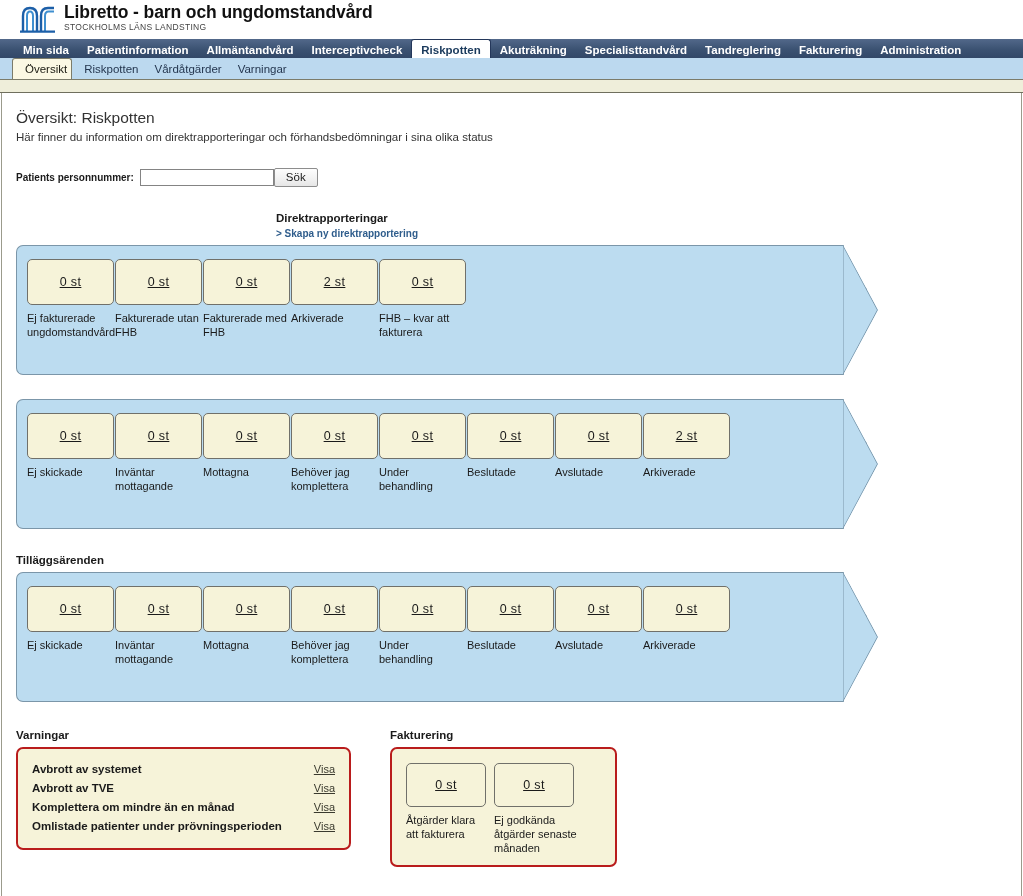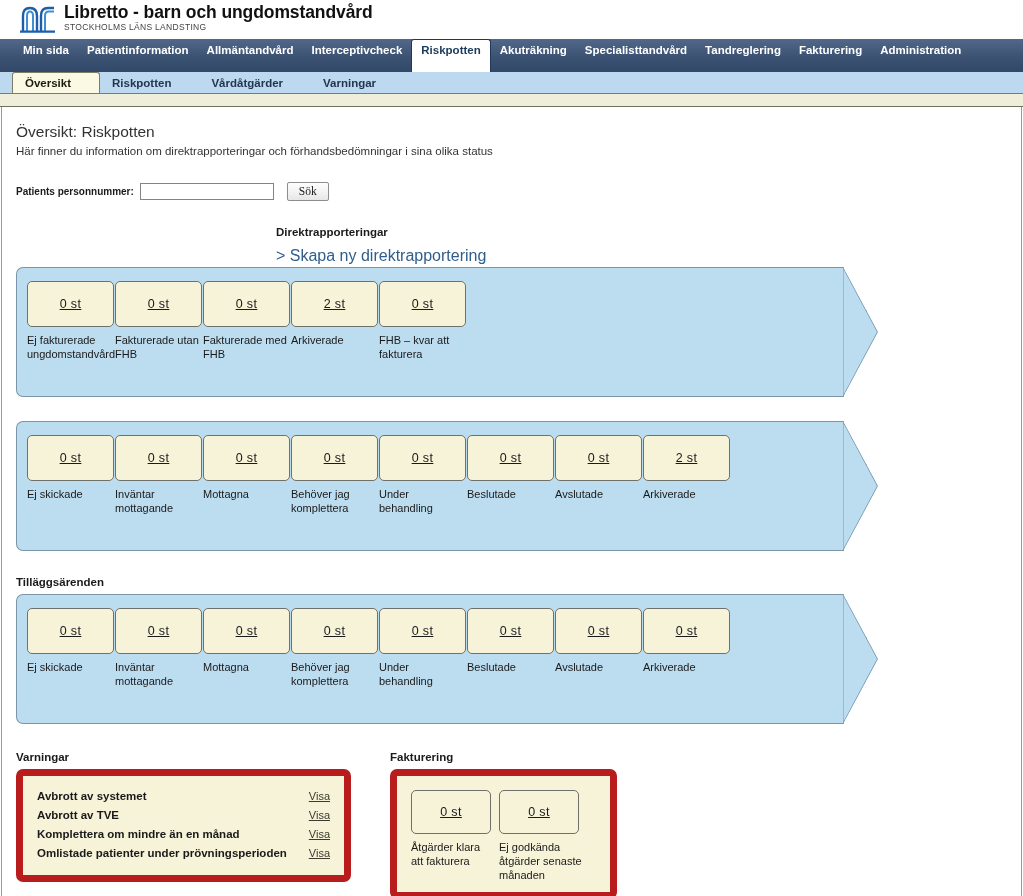--- a/index.html
+++ b/index.html
@@ -41,21 +41,21 @@
   .logo-sub {
     font-size: 8.5px;
     letter-spacing: 0.3px;
     color: #444;
     line-height: 11px;
     margin-top: 0px;
   }
 
   
   .mainnav {
-    height: 33px;
+    height: 19px;
     background: #3e5573;
     background: linear-gradient(to bottom, #52688a 0%, #3b5272 55%, #324868 100%);
     display: flex;
     align-items: stretch;
     padding-left: 14px;
     box-sizing: border-box;
     position: relative;
   }
   .mainnav-item {
     color: #ffffff;
@@ -80,23 +80,23 @@
     height: 22px;
     background: #bcd9ef;
     display: flex;
     align-items: stretch;
     padding-left: 12px;
     box-sizing: border-box;
     border-bottom: 1px solid #7c7c6a;
   }
   .subnav-item {
     font-size: 11.5px;
-    font-weight: bold;
+    font-weight: normal;
     color: #24364f;
-    padding: 3px 28px 0 12px;
+    padding: 3px 4px 0 12px;
     line-height: 16px;
     white-space: nowrap;
     box-sizing: border-box;
   }
   .subnav-item.active {
     background: #fbf8e3;
     border: 1px solid #7c7c6a;
     border-bottom: none;
     border-radius: 3px 3px 0 0;
     padding-top: 2px;
@@ -152,23 +152,22 @@
     width: 128px;
     height: 15px;
     border: 1px solid #848484;
     background: #ffffff;
     font-size: 11px;
     font-family: "Liberation Sans", sans-serif;
     padding: 0 2px;
     box-sizing: content-box;
   }
   .sok-btn {
-    margin-left: 13px;
-    font-size: 11.5px;
-    font-family: Liberation Serif, serif;
+    font-size: 11.5px;
+    font-family: Liberation Sans, sans-serif;
     border: 1px solid #8d8d8d;
     background: linear-gradient(to bottom, #fdfdfd 0%, #f1f1f1 60%, #e6e6e6 100%);
     border-radius: 2px;
     padding: 2px 11px 3px 11px;
     color: #1a1a1a;
     cursor: pointer;
   }
 
   
   .section { margin-top: 24px; }
@@ -177,25 +176,24 @@
     align-items: baseline;
     font-size: 11.5px;
     font-weight: bold;
     color: #1a1a1a;
     line-height: 15px;
     margin-bottom: 4px;
     flex-direction: column;
   }
   .section-head .create-link {
     margin-left: 0;
-    font-weight: normal;
+    font-weight: bold;
     color: #2f5d8c;
-    font-size: 16px;
+    font-size: 10px;
     text-decoration: none;
-    margin-top: 8px;
   }
   .arrow-wrap { position: relative; }
   
   .arrow-shape {
     position: absolute;
     inset: 0;
     background: #bcdcf0;
     border: 1px solid #7b96a9;
     border-radius: 7px;
     box-sizing: border-box;
@@ -262,21 +260,21 @@
   }
   .panel-title {
     font-size: 11.5px;
     font-weight: bold;
     color: #1a1a1a;
     line-height: 15px;
     margin-bottom: 4px;
   }
   .cream-panel {
     background: #f6f3d9;
-    border: 7px solid #b91c1c;
+    border: 2px solid #b91c1c;
     border-radius: 7px;
     box-sizing: border-box;
   }
   .warn-panel { width: 335px; padding: 11px 14px 12px 14px; }
   .warn-row {
     display: flex;
     align-items: baseline;
     justify-content: space-between;
     line-height: 19px;
   }

